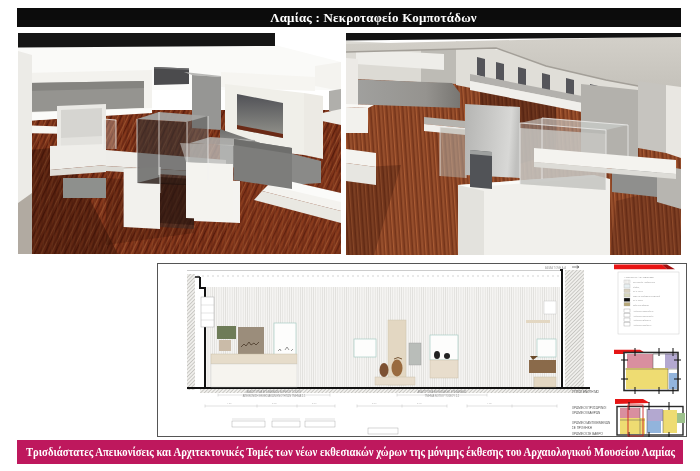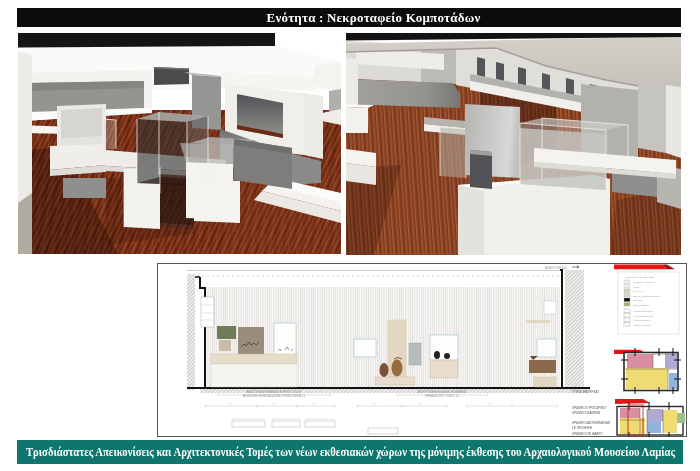--- a/index.html
+++ b/index.html
@@ -2,21 +2,21 @@
 <html><head>
 <meta charset="utf-8">
 <style>
 html,body{margin:0;padding:0}
 body{width:700px;height:471px;background:#fff;font-family:"Liberation Serif",serif;position:relative;overflow:hidden}
 .abs{position:absolute}
 </style>
 </head>
 <body>
 
-<div class="abs" style="left:17px;top:8px;width:664px;height:19px;background:#0c0c0c;color:#fff;text-align:center;font-size:13px;font-weight:bold;line-height:20px;letter-spacing:0.2px;text-indent:49px">Ενότητα : Νεκροταφείο Κομποτάδων</div>
+<div class="abs" style="left:17px;top:8px;width:664px;height:19px;background:#0c0c0c;color:#fff;text-align:center;font-size:13px;font-weight:bold;line-height:20px;letter-spacing:0.2px;text-indent:49px">Λαμίας : Νεκροταφείο Κομποτάδων</div>
 
 <svg class="abs" style="left:18px;top:33px" width="323" height="221" viewBox="0 0 323 221">
 <defs>
 <pattern id="woodL" width="9" height="40" patternUnits="userSpaceOnUse" patternTransform="rotate(26)">
   <rect width="9" height="40" fill="#7a2f17"></rect>
   <rect x="0" width="1.1" height="40" fill="#9a4f2b"></rect>
   <rect x="3" width="0.9" height="40" fill="#541a0a"></rect>
   <rect x="5.2" width="1" height="40" fill="#8d3f1e"></rect>
   <rect x="7.4" width="0.8" height="40" fill="#612511"></rect>
 </pattern>
@@ -428,15 +428,15 @@
 <path d="M472,139 L472,147 M492,139 L492,147 M512,139 L512,147"></path>
 <path d="M472,169 L472,176 M492,169 L492,176 M512,169 L512,176"></path>
 </g>
 <g stroke="#555" stroke-width="0.5">
 <path d="M483,145 L483,171 M490,146 L490,171 M506,147 L506,170 M463,157 L488,157"></path>
 </g>
 <rect x="471" y="142" width="15" height="31" fill="none" stroke="#cc2222" stroke-width="0.9"></rect>
 </g>
 </svg>
 
-<div class="abs" style="left:17px;top:440px;width:666px;height:24px;background:#0f766e;color:#fff;font-size:12.5px;font-weight:bold;line-height:25px">
+<div class="abs" style="left:17px;top:440px;width:666px;height:24px;background:#be185d;color:#fff;font-size:12.5px;font-weight:bold;line-height:25px">
     <span style="position:absolute;left:9px;top:0;white-space:nowrap;transform:scaleX(0.852);transform-origin:0 50%">Τρισδιάστατες Απεικονίσεις και Αρχιτεκτονικές Τομές των νέων εκθεσιακών χώρων της μόνιμης έκθεσης του Αρχαιολογικού Μουσείου Λαμίας</span>
   </div>
 
 </body></html>

